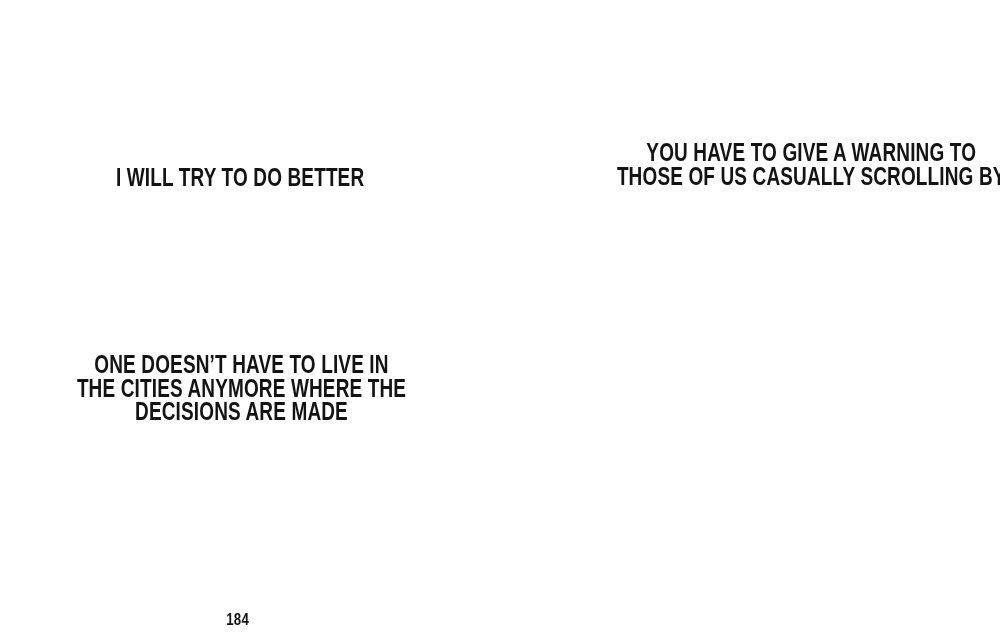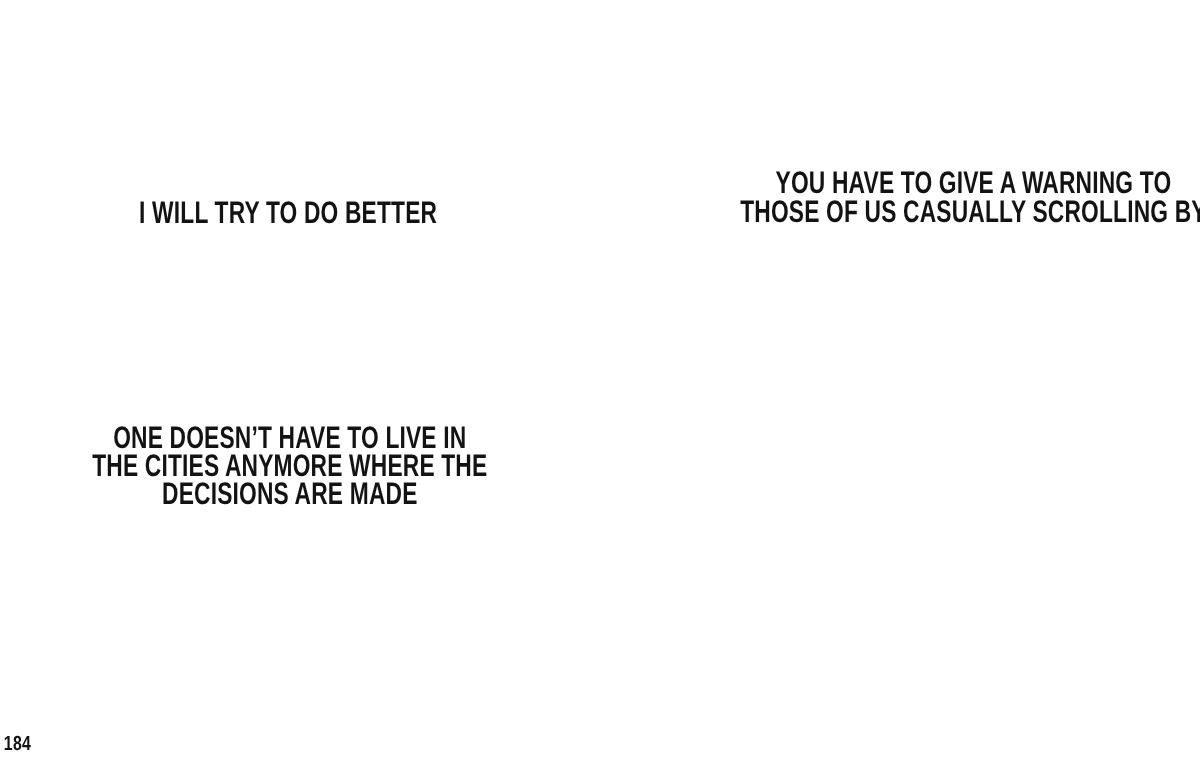--- a/index.html
+++ b/index.html
@@ -55,21 +55,21 @@
   .rq-top { left: 45px; top: 141px; width: 455px; }
   
   .rq-mid { left: 15px; top: 353px; width: 484px; }
 
   
   .folio-wrap {
     position: absolute;
     left: 0px;
     top: 611px;
     width: 476px;
-    text-align: left;
+    text-align: center;
   }
   .folio {
     display: inline-block;
     transform: scaleX(0.78);
     transform-origin: 50% 0;
     font-weight: 700;
     font-size: 17px;
     line-height: 17px;
     color: #131313;
     letter-spacing: 0.3px;

